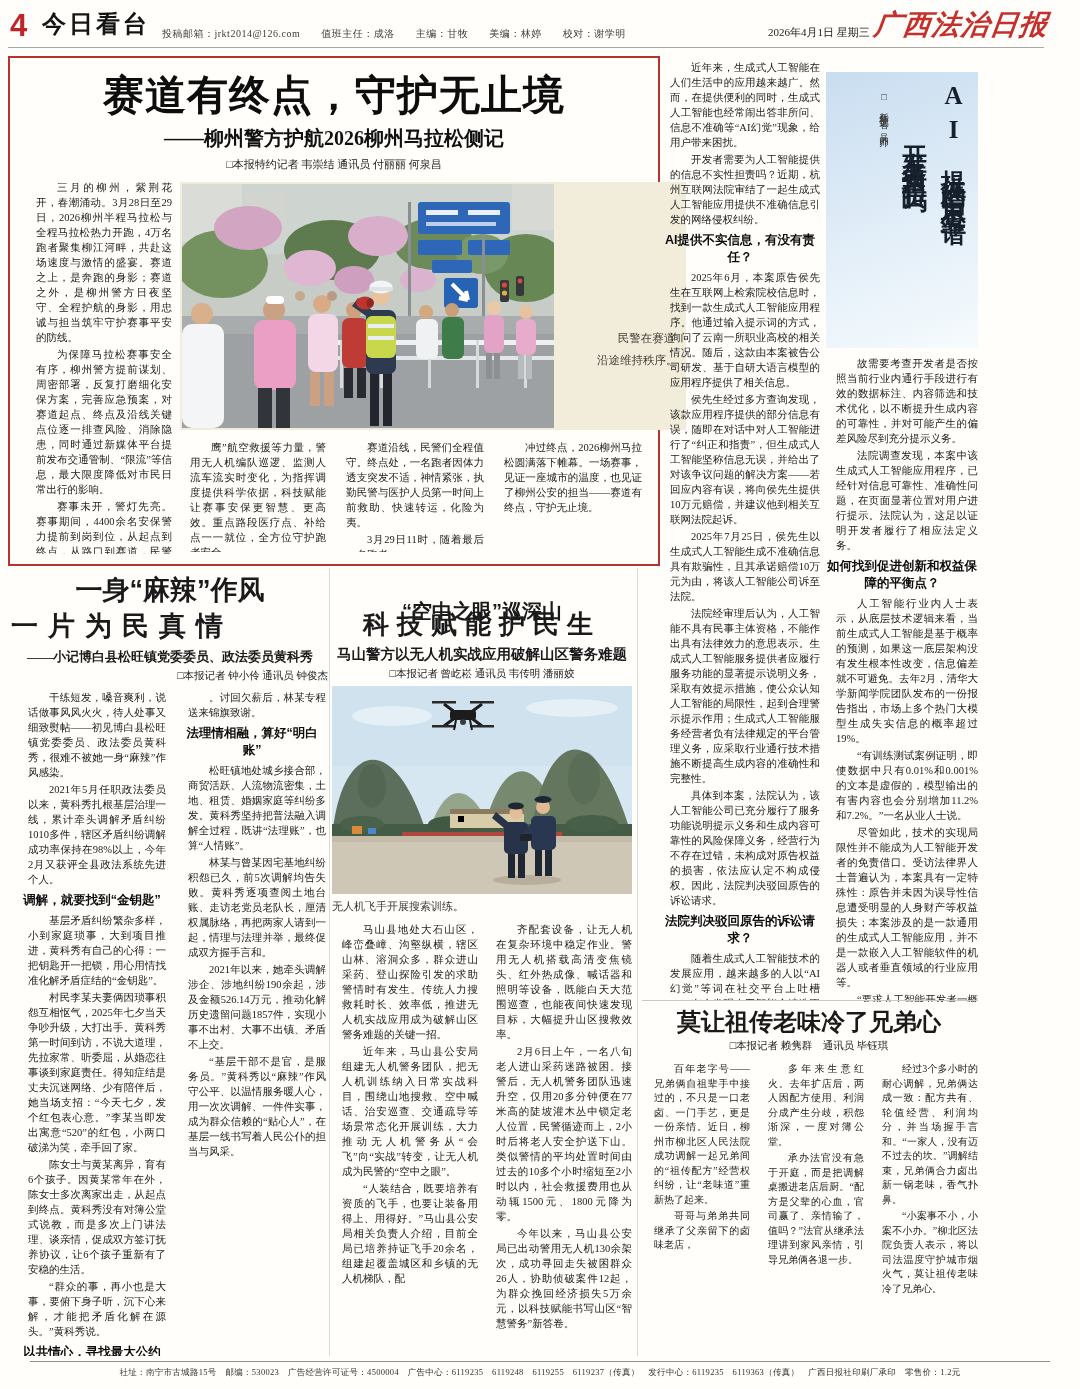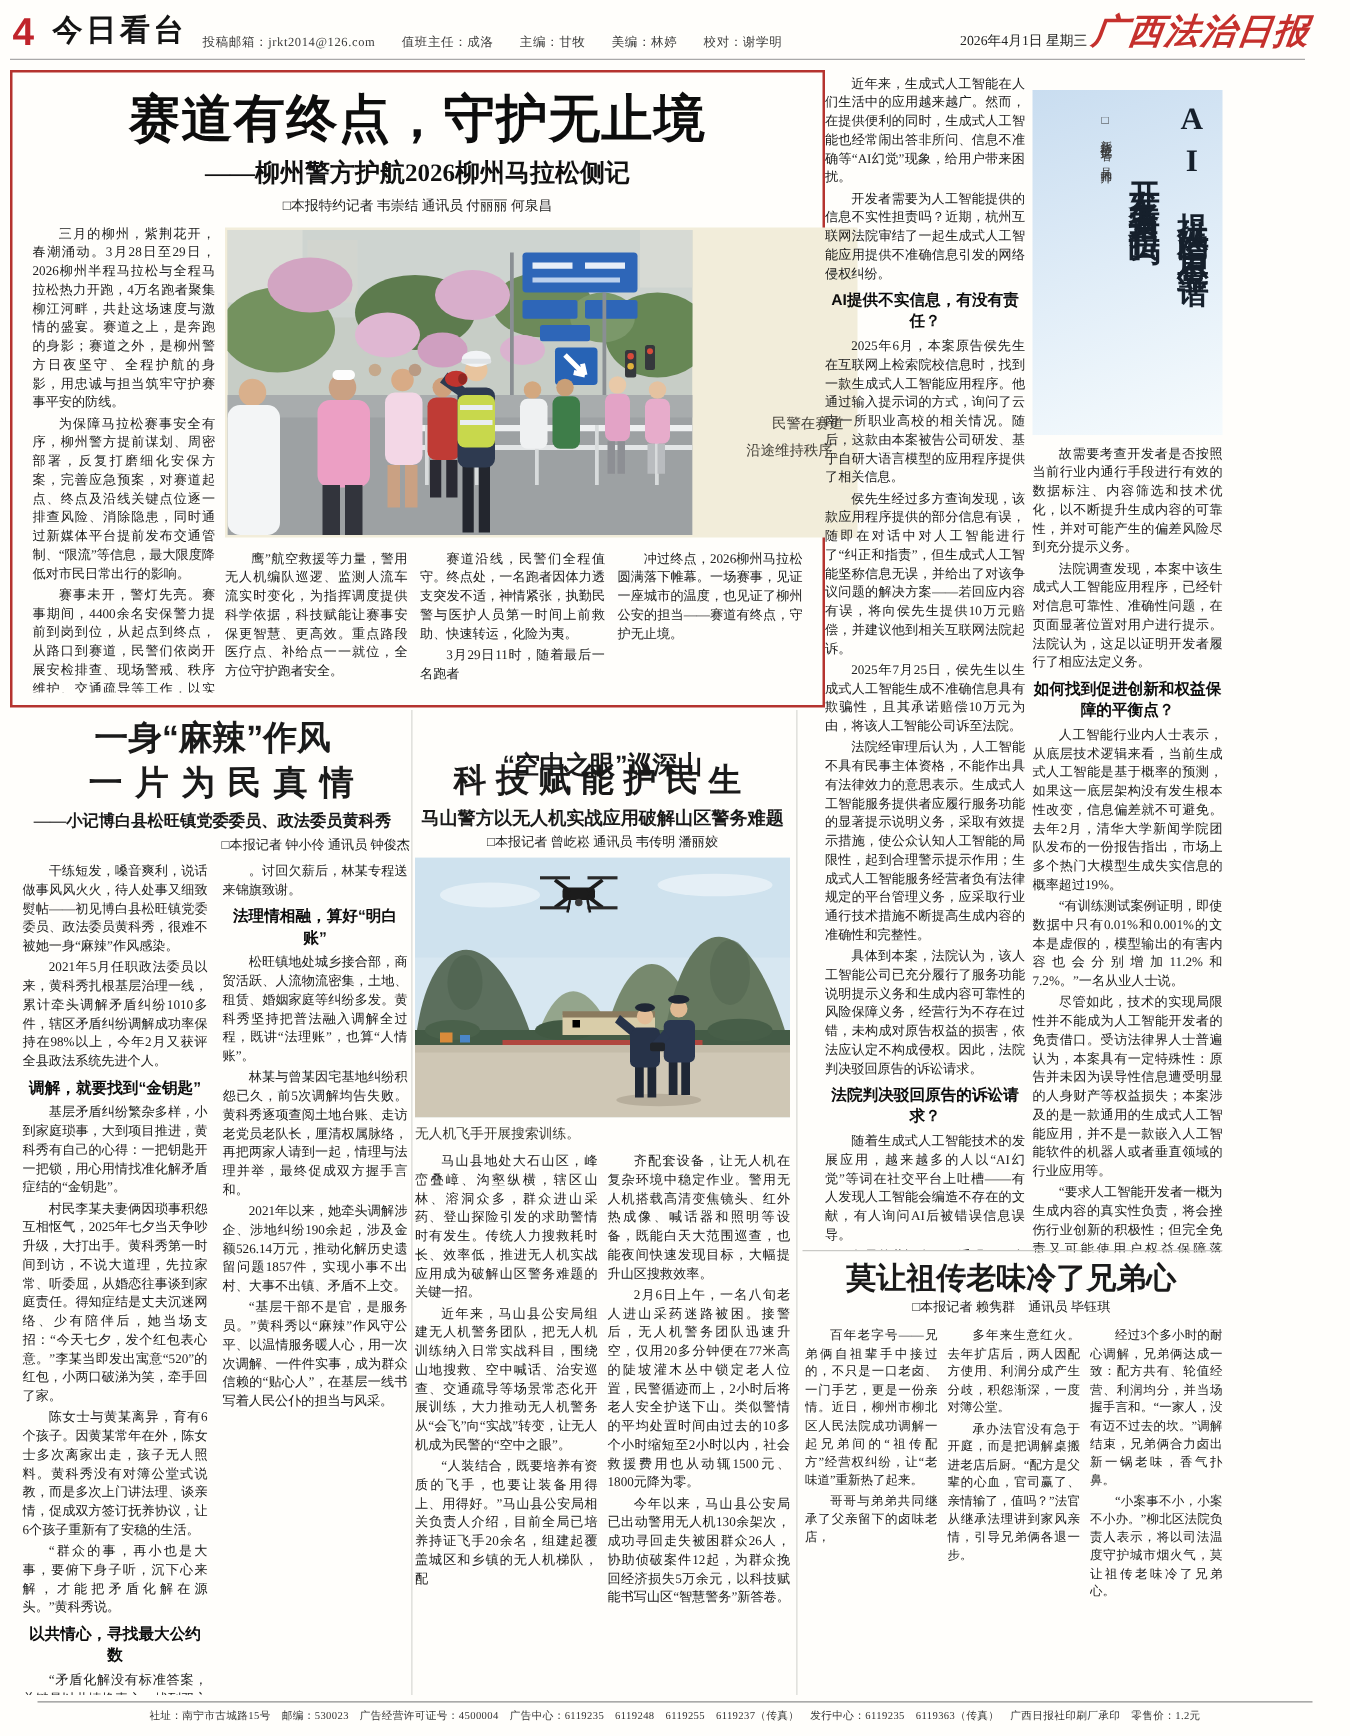--- a/index.html
+++ b/index.html
@@ -14,21 +14,21 @@
   .masthead{left:874px;top:6px;font-size:28px;font-weight:bold;font-style:italic;color:#c5302c;
             transform:skewX(-7deg);letter-spacing:1px;}
   .hdr-rule{left:8px;top:47px;width:1036px;height:1px;background:#a9a9a9;}
   
   .main-box{left:8px;top:56px;width:648px;height:506px;border:2px solid #b5342f;background:#fffefb;}
   .m-title{left:0;right:0;top:10px;text-align:center;font-size:41px;font-weight:900;letter-spacing:1px;
            font-family:"Liberation Sans",sans-serif;color:#0d0d0d;}
   .m-sub{left:0;right:0;top:67px;text-align:center;font-size:20px;font-weight:700;color:#111;}
   .m-byline{left:0;right:0;top:99px;text-align:center;font-size:11px;color:#222;}
   .col{overflow:hidden;}
-  .para{margin:0 0 2px 0;text-indent:2em;text-align:justify;font-size:10.5px;line-height:15px;color:#202020;}
+  .para{margin:0 0 2px 0;text-indent:2em;text-align:justify;font-size:10.5px;line-height:15px;color:#202020;padding-left:10px;}
   .subhead{margin:5px 0 4px 0;font-size:12.5px;font-weight:700;color:#0c0c0c;text-align:center;
            font-family:"Liberation Sans",sans-serif;}
   .m-col1{left:16px;top:122px;width:146px;height:374px;}
   .photo-panel{left:170px;top:124px;width:506px;height:248px;background:#f2edda;}
   .photo-cap{position:absolute;right:5px;top:146px;width:84px;font-size:11.5px;line-height:1.9;
              color:#45423a;text-indent:1.8em;font-family:"DejaVu Serif",serif;}
   .m-cols{top:382px;height:112px;}
   .m-colA{left:170px;width:146px;}
   .m-colB{left:326px;width:148px;}
   .m-colC{left:484px;width:148px;}
@@ -40,21 +40,21 @@
   .ai-l1{font-size:25px;font-weight:700;letter-spacing:7px;color:#16202c;padding-left:6px;}
   .ai-l2{font-size:25px;font-weight:700;letter-spacing:7px;color:#16202c;padding-top:44px;padding-left:8px;}
   .ai-byline{font-size:9.5px;color:#333;padding-top:10px;letter-spacing:2px;}
   .ai-col2{left:826px;top:356px;width:152px;height:646px;}
   
   .rule-v{width:1px;background:#d9d9d5;}
   .rule-h{height:1px;background:#c9c9c5;}
   
   .l-h1{left:12px;top:572px;width:316px;text-align:center;font-size:27px;font-weight:900;
         font-family:"Liberation Sans",sans-serif;}
-  .l-h2{left:24px;top:608px;width:316px;text-align:center;font-size:27px;font-weight:900;letter-spacing:10px;
+  .l-h2{left:11px;top:608px;width:316px;font-size:27px;font-weight:900;letter-spacing:10px;
         font-family:"Liberation Sans",sans-serif;}
   .l-sub{left:12px;top:648px;width:316px;text-align:center;font-size:13px;font-weight:700;}
   .l-byline{left:12px;top:669px;width:316px;text-align:right;font-size:10.5px;color:#222;}
   .l-col1{left:18px;top:690px;width:148px;height:666px;}
   .l-col2{left:178px;top:690px;width:148px;height:666px;}
   
   .d-h1{left:332px;top:572px;width:300px;text-align:center;font-size:20px;font-weight:900;
         font-family:"Liberation Sans",sans-serif;margin-top:26px;}
   .d-h2{left:332px;top:607px;width:300px;text-align:center;font-size:26px;font-weight:900;letter-spacing:8px;
         font-family:"Liberation Sans",sans-serif;}
@@ -252,21 +252,21 @@
   <div class="abs l-h1">一身“麻辣”作风</div>
   <div class="abs l-h2">一片为民真情</div>
   <div class="abs l-sub">——小记博白县松旺镇党委委员、政法委员黄科秀</div>
   <div class="abs l-byline">□本报记者 钟小伶 通讯员 钟俊杰</div>
   <div class="abs col l-col1">
       <p class="para">干练短发，嗓音爽利，说话做事风风火火，待人处事又细致熨帖——初见博白县松旺镇党委委员、政法委员黄科秀，很难不被她一身“麻辣”作风感染。</p>
       <p class="para">2021年5月任职政法委员以来，黄科秀扎根基层治理一线，累计牵头调解矛盾纠纷1010多件，辖区矛盾纠纷调解成功率保持在98%以上，今年2月又获评全县政法系统先进个人。</p>
       <h4 class="subhead">调解，就要找到“金钥匙”</h4>
       <p class="para">基层矛盾纠纷繁杂多样，小到家庭琐事，大到项目推进，黄科秀有自己的心得：一把钥匙开一把锁，用心用情找准化解矛盾症结的“金钥匙”。</p>
       <p class="para">村民李某夫妻俩因琐事积怨互相怄气，2025年七夕当天争吵升级，大打出手。黄科秀第一时间到访，不说大道理，先拉家常、听委屈，从婚恋往事谈到家庭责任。得知症结是丈夫沉迷网络、少有陪伴后，她当场支招：“今天七夕，发个红包表心意。”李某当即发出寓意“520”的红包，小两口破涕为笑，牵手回了家。</p>
-      <p class="para">陈女士与黄某离异，育有6个孩子。因黄某常年在外，陈女士多次离家出走，孩子无人照料。黄科秀没有对簿公堂式说教，而是多次上门讲法理、谈亲情，促成双方签订抚养协议，让6个孩子重新有了安稳的生活。</p>
+      <p class="para">陈女士与黄某离异，育有6个孩子。因黄某常年在外，陈女士多次离家出走，从起点到终点。黄科秀没有对簿公堂式说教，而是多次上门讲法理、谈亲情，促成双方签订抚养协议，让6个孩子重新有了安稳的生活。</p>
       <p class="para">“群众的事，再小也是大事，要俯下身子听，沉下心来解，才能把矛盾化解在源头。”黄科秀说。</p>
       <h4 class="subhead">以共情心，寻找最大公约数</h4>
       <p class="para">“矛盾化解没有标准答案，关键是以共情换真心，找到双方最大公约数。”这是黄科秀常挂在嘴边的一句话。</p>
     </div>
   <div class="abs col l-col2">
       <p class="para">。讨回欠薪后，林某专程送来锦旗致谢。</p>
       <h4 class="subhead">法理情相融，算好“明白账”</h4>
       <p class="para">松旺镇地处城乡接合部，商贸活跃、人流物流密集，土地、租赁、婚姻家庭等纠纷多发。黄科秀坚持把普法融入调解全过程，既讲“法理账”，也算“人情账”。</p>
       <p class="para">林某与曾某因宅基地纠纷积怨已久，前5次调解均告失败。黄科秀逐项查阅土地台账、走访老党员老队长，厘清权属脉络，再把两家人请到一起，情理与法理并举，最终促成双方握手言和。</p>
       <p class="para">2021年以来，她牵头调解涉企、涉地纠纷190余起，涉及金额526.14万元，推动化解历史遗留问题1857件，实现小事不出村、大事不出镇、矛盾不上交。</p>

